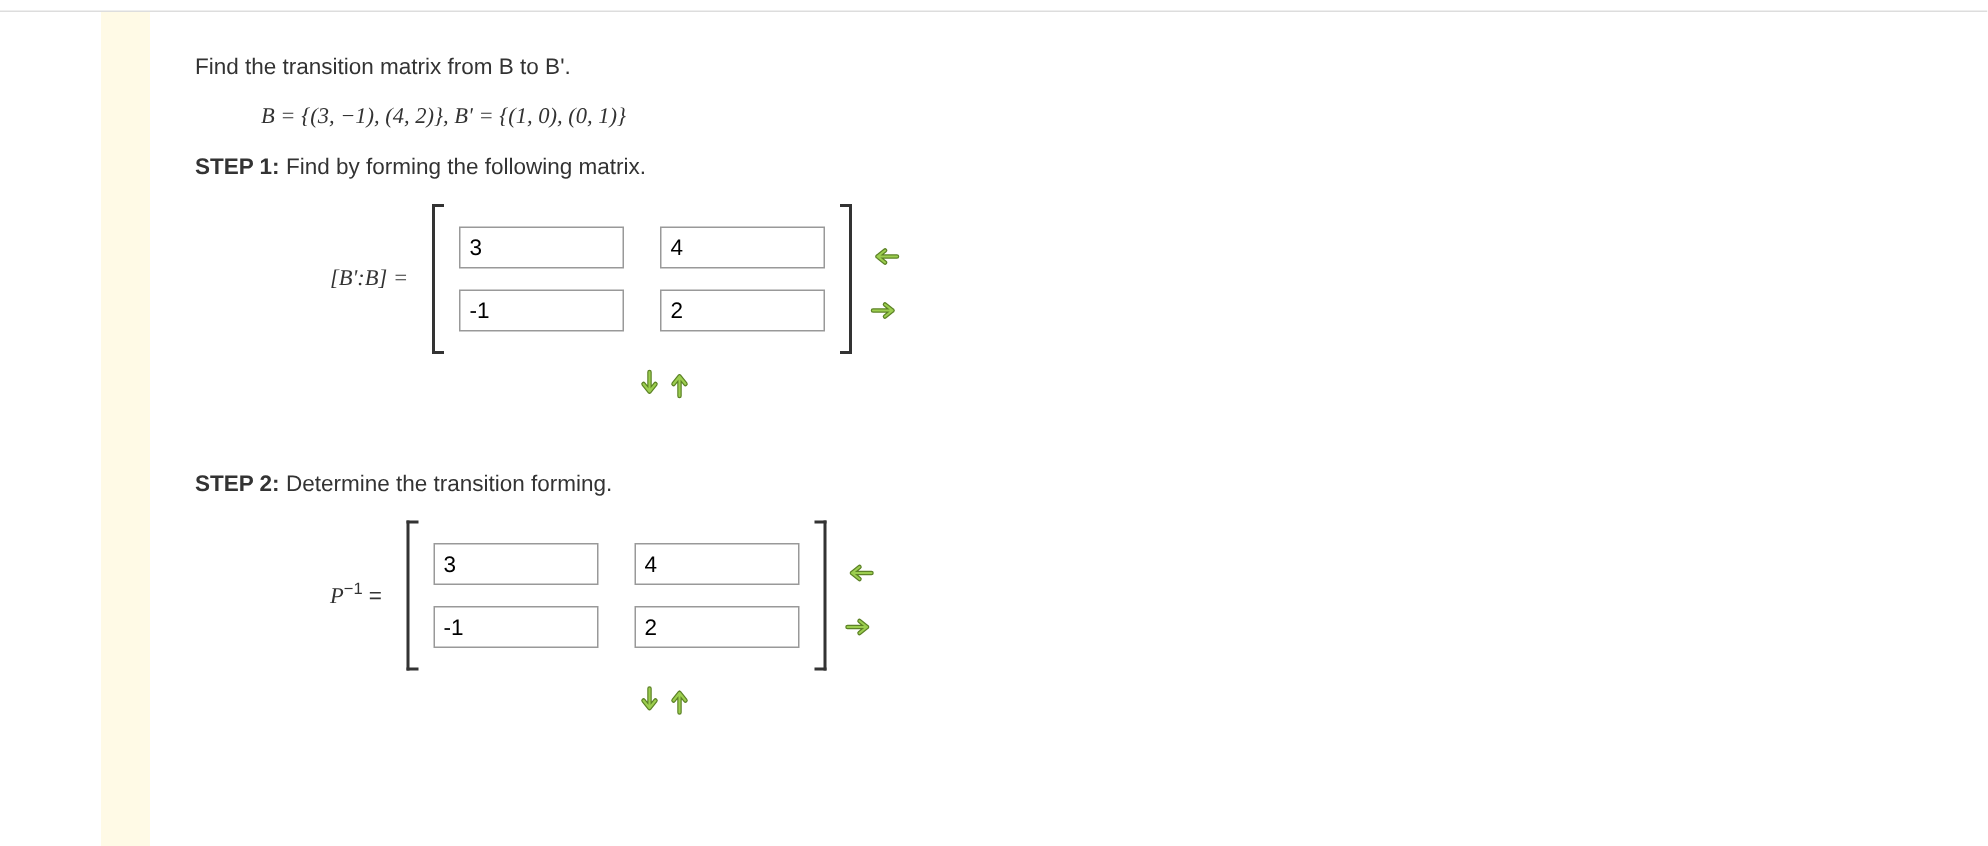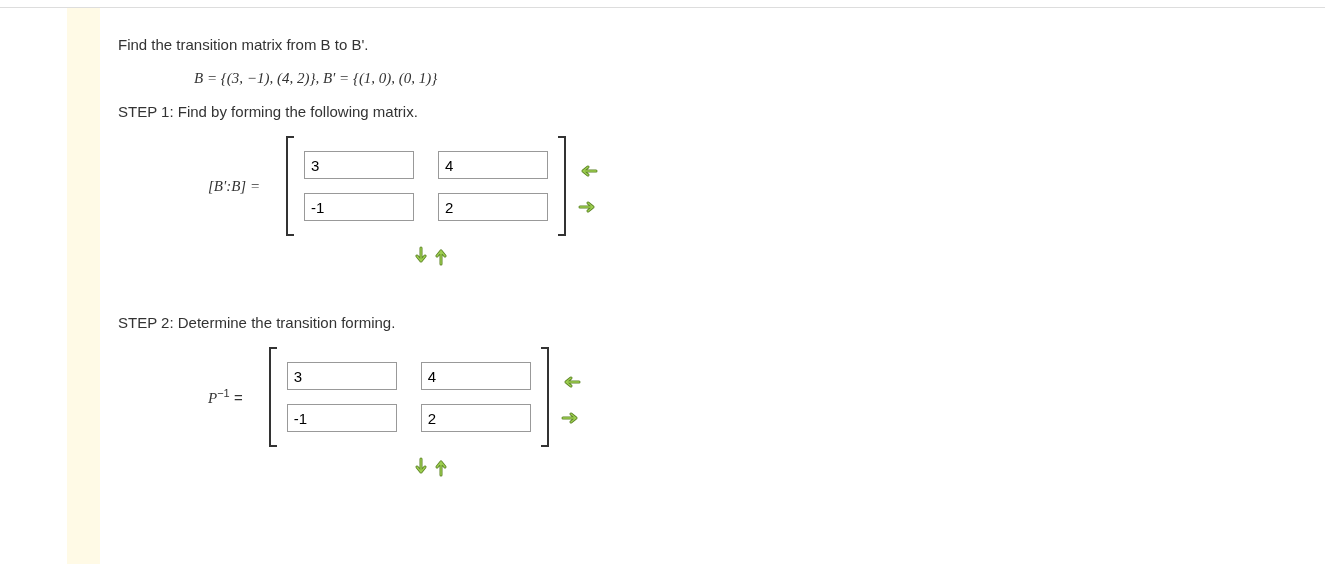--- a/index.html
+++ b/index.html
@@ -24,37 +24,37 @@
     width: 100px;
     background: #fff;
     border-right: 18px solid #fffae6;
   }
   .accent-bar-inner{
     width:100%;
     height:100%;
     background: linear-gradient(to right, #fff 0%, #fff 82%, #fffae6 82%, #fffae6 100%);
   }
   .content {
-    padding: 20px 18px;
+    padding: 20px 30px;
     flex: 1;
   }
   .line { margin: 8px 0 16px; }
-  .indent { margin-left: 76px; }
+  .indent { margin-left: 44px; }
   .ital { font-style: italic; font-family: Georgia, 'Times New Roman', serif;}
-  .step-label { font-weight: normal; text-align: center; }
+  .step-label { font-weight: bold; text-align: center; }
   .formula { font-family: Verdana, sans-serif; }
   .matrix-block {
     display: flex;
     align-items: center;
     margin-top: 12px;
     margin-left: 90px;
     margin-bottom: 10px;
   }
   .lhs {
-    margin-right: 26px;
+    margin-right: 16px;
     white-space: nowrap;
   }
   .bracket {
     position: relative;
     width: 10px;
     align-self: stretch;
     min-height: 100px;
   }
   .bracket.left {
     border-left: 2px solid #333;

